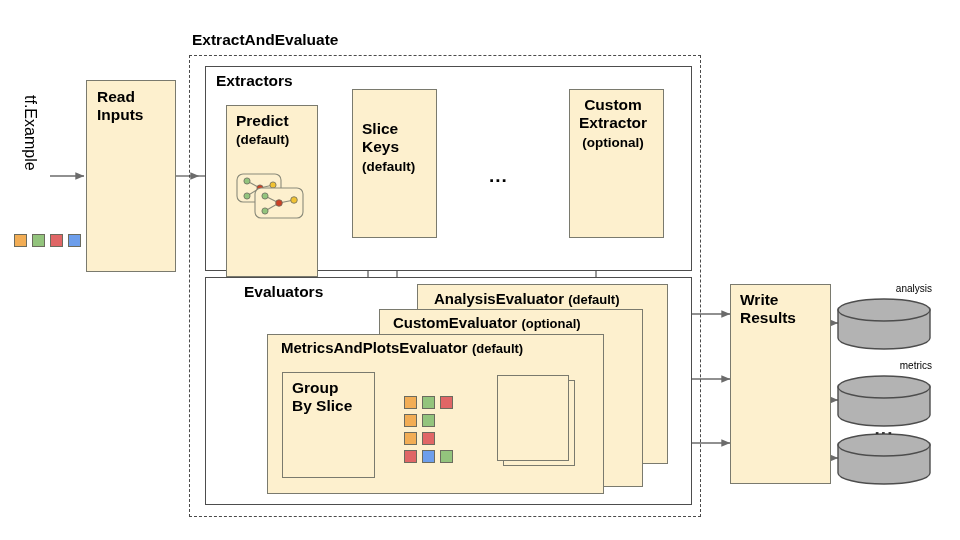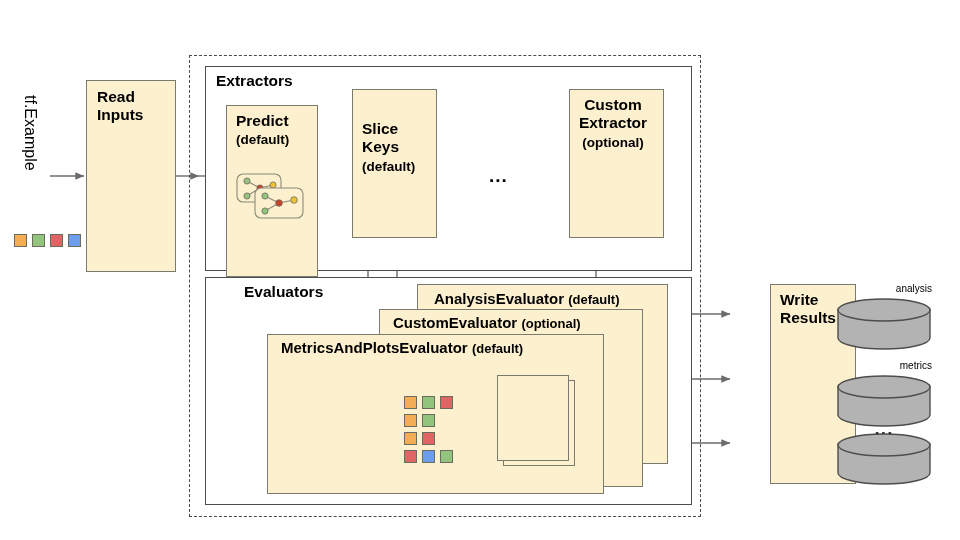--- a/index.html
+++ b/index.html
@@ -91,20 +91,21 @@
     <span class="sw" style="background:#93c47d"></span>
     <span class="sw" style="background:#e06666"></span>
     <span class="sw" style="background:#6d9eeb"></span>
   </div>
 
   <div class="abs tanbox" style="left:86px;top:80px;width:90px;height:192px;">
     <div class="boxtext" style="white-space:pre-line;left:10px;top:7px;">Read
 Inputs</div>
   </div>
 
+  <div class="outer-title" style="left:192px;top:31px;">ExtractAndEvaluate</div>
   <div class="abs dashbox" style="left:189px;top:55px;width:512px;height:462px;"></div>
 
   <div class="abs whitebox" style="left:205px;top:66px;width:487px;height:205px;"></div>
   <div class="abs" style="left:216px;top:72px;font-size:15.5px;font-weight:bold;">Extractors</div>
 
   <div class="abs tanbox" style="left:226px;top:105px;width:92px;height:172px;">
     <div class="boxtext" style="left:9px;top:6px;">
       <span style="white-space:pre-line;">Predict</span><br>
       <span class="sub">(default)</span>
     </div>
@@ -173,20 +174,24 @@
     </div>
   </div>
 
   <div class="abs tanbox" style="left:267px;top:334px;width:337px;height:160px;">
     <div class="boxtext" style="left:13px;top:4px;font-size:15px;">
       <span>MetricsAndPlotsEvaluator</span>
       <span class="sub" style="font-size:13px;">(default)</span>
     </div>
   </div>
 
+  <div class="abs tanbox" style="left:282px;top:372px;width:93px;height:106px;">
+    <div class="boxtext" style="white-space:pre-line;left:9px;top:6px;font-size:15.5px;">Group
+By Slice</div>
+  </div>
 
   <div class="sw-row" style="left:404px;top:396px;">
     <span class="sw" style="background:#f2ad55"></span>
     <span class="sw" style="background:#93c47d"></span>
     <span class="sw" style="background:#e06666"></span>
   </div>
   <div class="sw-row" style="left:404px;top:414px;">
     <span class="sw" style="background:#f2ad55"></span>
     <span class="sw" style="background:#93c47d"></span>
   </div>
@@ -196,21 +201,21 @@
   </div>
   <div class="sw-row" style="left:404px;top:450px;">
     <span class="sw" style="background:#e06666"></span>
     <span class="sw" style="background:#6d9eeb"></span>
     <span class="sw" style="background:#93c47d"></span>
   </div>
 
   <div class="abs tanbox" style="left:503px;top:380px;width:72px;height:86px;"></div>
   <div class="abs tanbox" style="left:497px;top:375px;width:72px;height:86px;"></div>
 
-  <div class="abs tanbox" style="left:730px;top:284px;width:86px;height:200px;margin-left:40px;">
+  <div class="abs tanbox" style="left:730px;top:284px;width:101px;height:200px;">
     <div class="boxtext" style="white-space:pre-line;left:9px;top:6px;font-size:15.5px;">Write
 Results</div>
   </div>
 
   <div class="cyl-label" style="left:836px;top:283px;width:96px;">analysis</div>
   <svg style="left:0;top:0;" viewBox="0 0 960 540">
     <g fill="#b3b3b3" stroke="#4d4d4d" stroke-width="1.4">
       <path d="M838,310 L838,338 A46,11 0 0 0 930,338 L930,310 z"></path>
       <ellipse cx="884" cy="310" rx="46" ry="11"></ellipse>
     </g>

